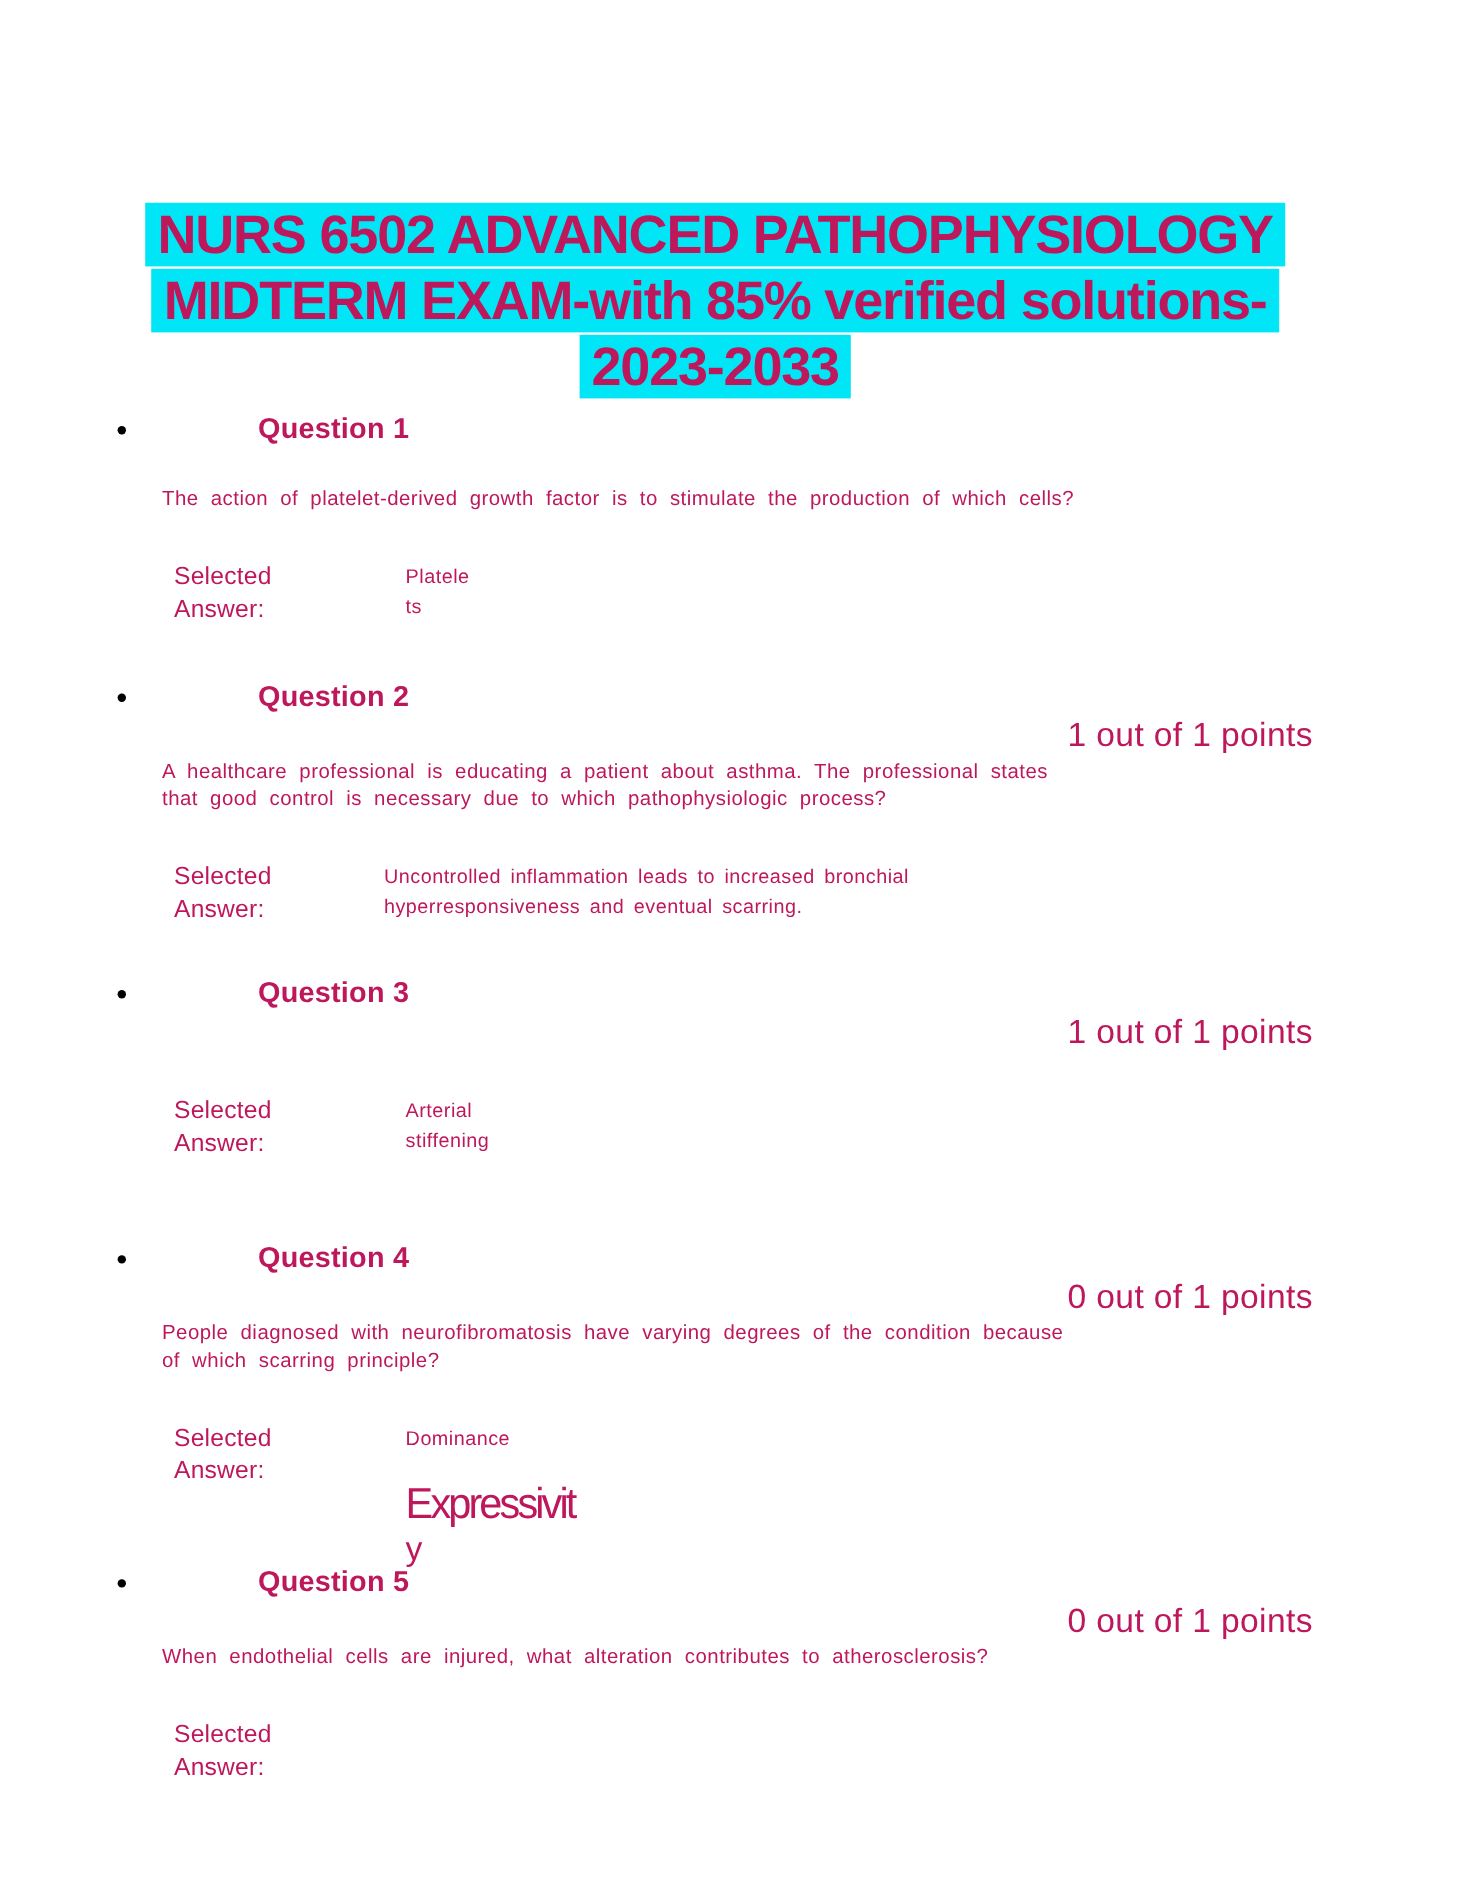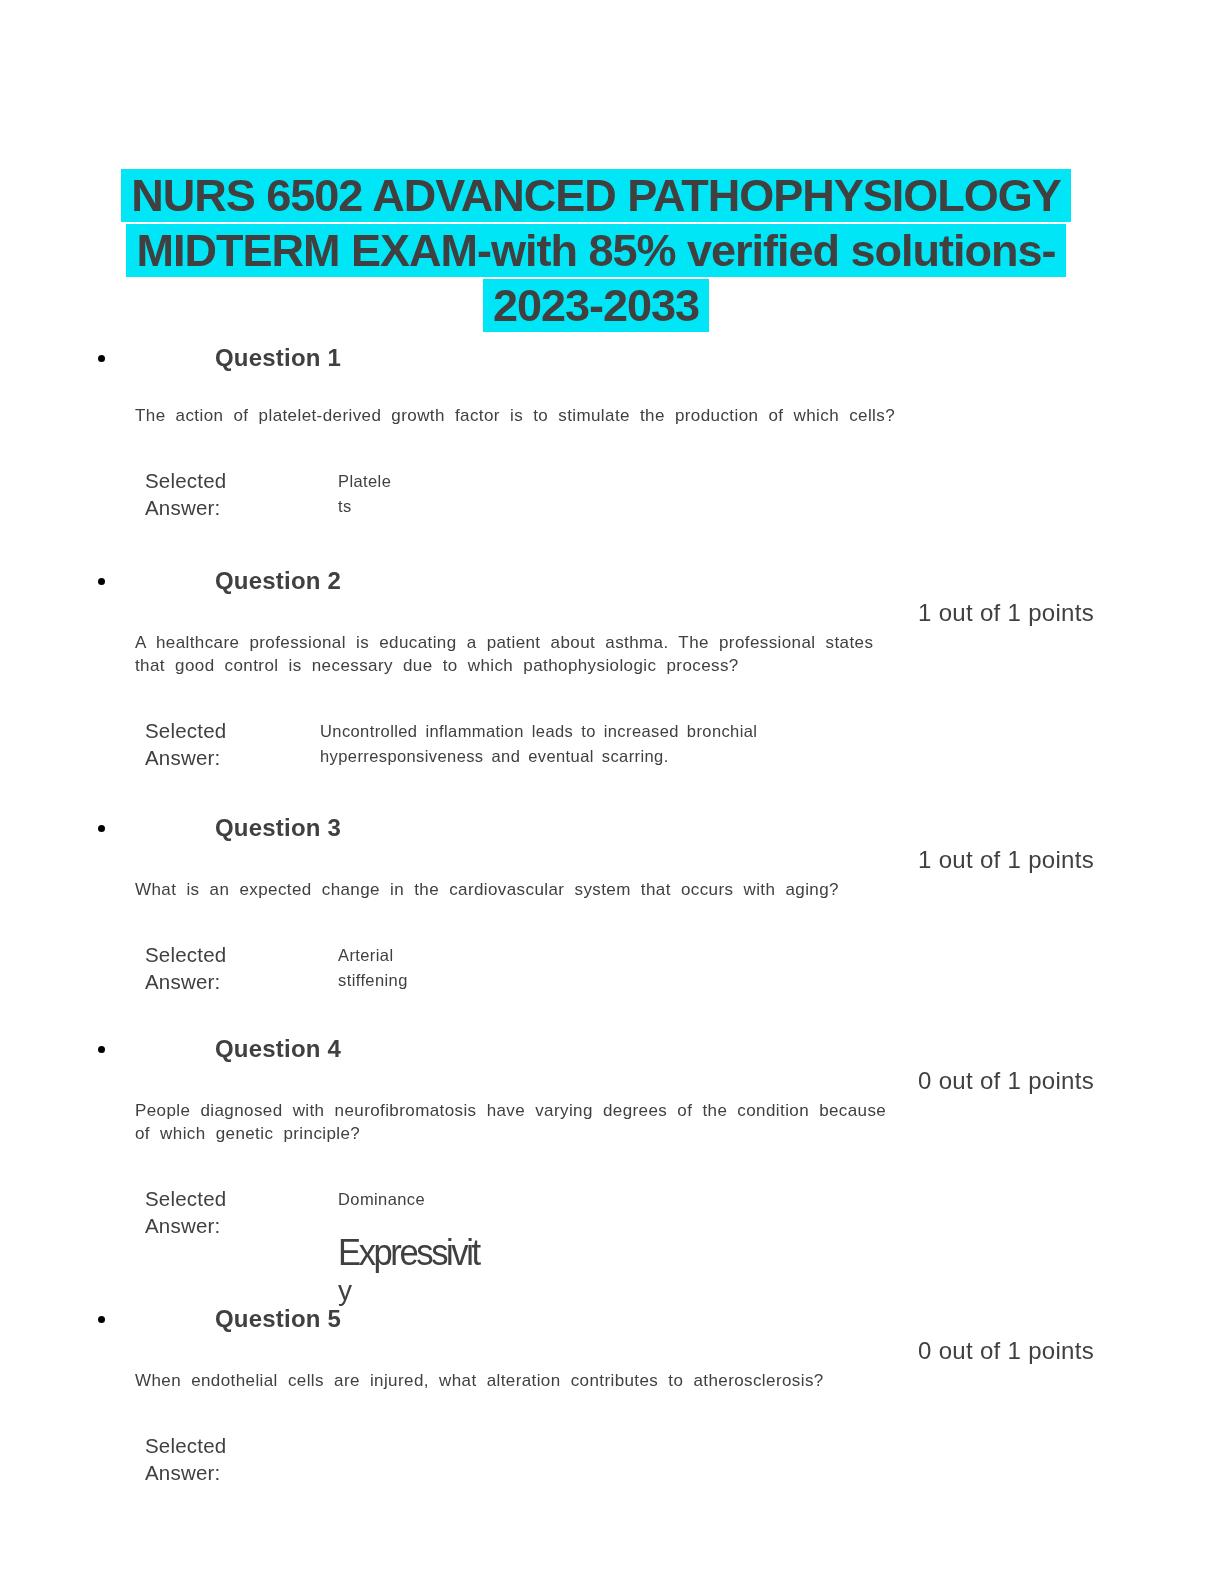--- a/index.html
+++ b/index.html
@@ -1,21 +1,21 @@
 <!DOCTYPE html>
 <html style="--hl: #00e6f6;"><head>
 <meta charset="utf-8">
 <style>
   html, body { margin: 0; padding: 0; background: #ffffff; }
   .page {
     position: relative;
     width: 1224px;
     height: 1584px;
     background: #ffffff;
-    color: #404040;
+    color: #be185d;
     font-family: "Liberation Sans", "DejaVu Sans", sans-serif;
     overflow: hidden;
   }
 
   
   .title {
     position: absolute;
     top: 138px; left: 0; right: 0;
     padding-right: 32px;
     text-align: center;
@@ -47,21 +47,21 @@
     font-size: 24px;
     font-weight: bold;
     letter-spacing: 0.2px;
     white-space: nowrap;
   }
 
   .points {
     margin-top: 4px;
     text-align: right;
     padding-right: 130px;
-    font-size: 24px;
+    font-size: 28px;
     line-height: 24px;
     letter-spacing: 0.3px;
   }
 
   .q-text {
     margin-left: 135px;
     margin-top: 30px;
     max-width: 910px;
     font-size: 17px;
     line-height: 23px;
@@ -157,38 +157,37 @@
       </div>
     </div>
   </section>
 
   <section class="question q3">
     <div class="q-head">
       <span class="bullet"></span>
       <span class="q-title">Question 3</span>
     </div>
     <div class="points">1 out of 1 points</div>
-    <div class="q-text">What is an expected change in the cardiovascular system that occurs with aging?</div>
     <div class="answer">
       <div class="answer-label">Selected Answer:</div>
       <div class="answer-col">
         <div class="answer-text">Arterial
 stiffening</div>
       </div>
     </div>
   </section>
 
   <section class="question q4">
     <div class="q-head">
       <span class="bullet"></span>
       <span class="q-title">Question 4</span>
     </div>
     <div class="points">0 out of 1 points</div>
     <div class="q-text">People diagnosed with neurofibromatosis have varying degrees of the condition because
-of which genetic principle?</div>
+of which scarring principle?</div>
     <div class="answer">
       <div class="answer-label">Selected Answer:</div>
       <div class="answer-col">
         <div class="answer-text">Dominance</div>
         <div class="stretched-line">Expressivit</div>
         <div class="stretched-tail">y</div>
       </div>
     </div>
   </section>
 

